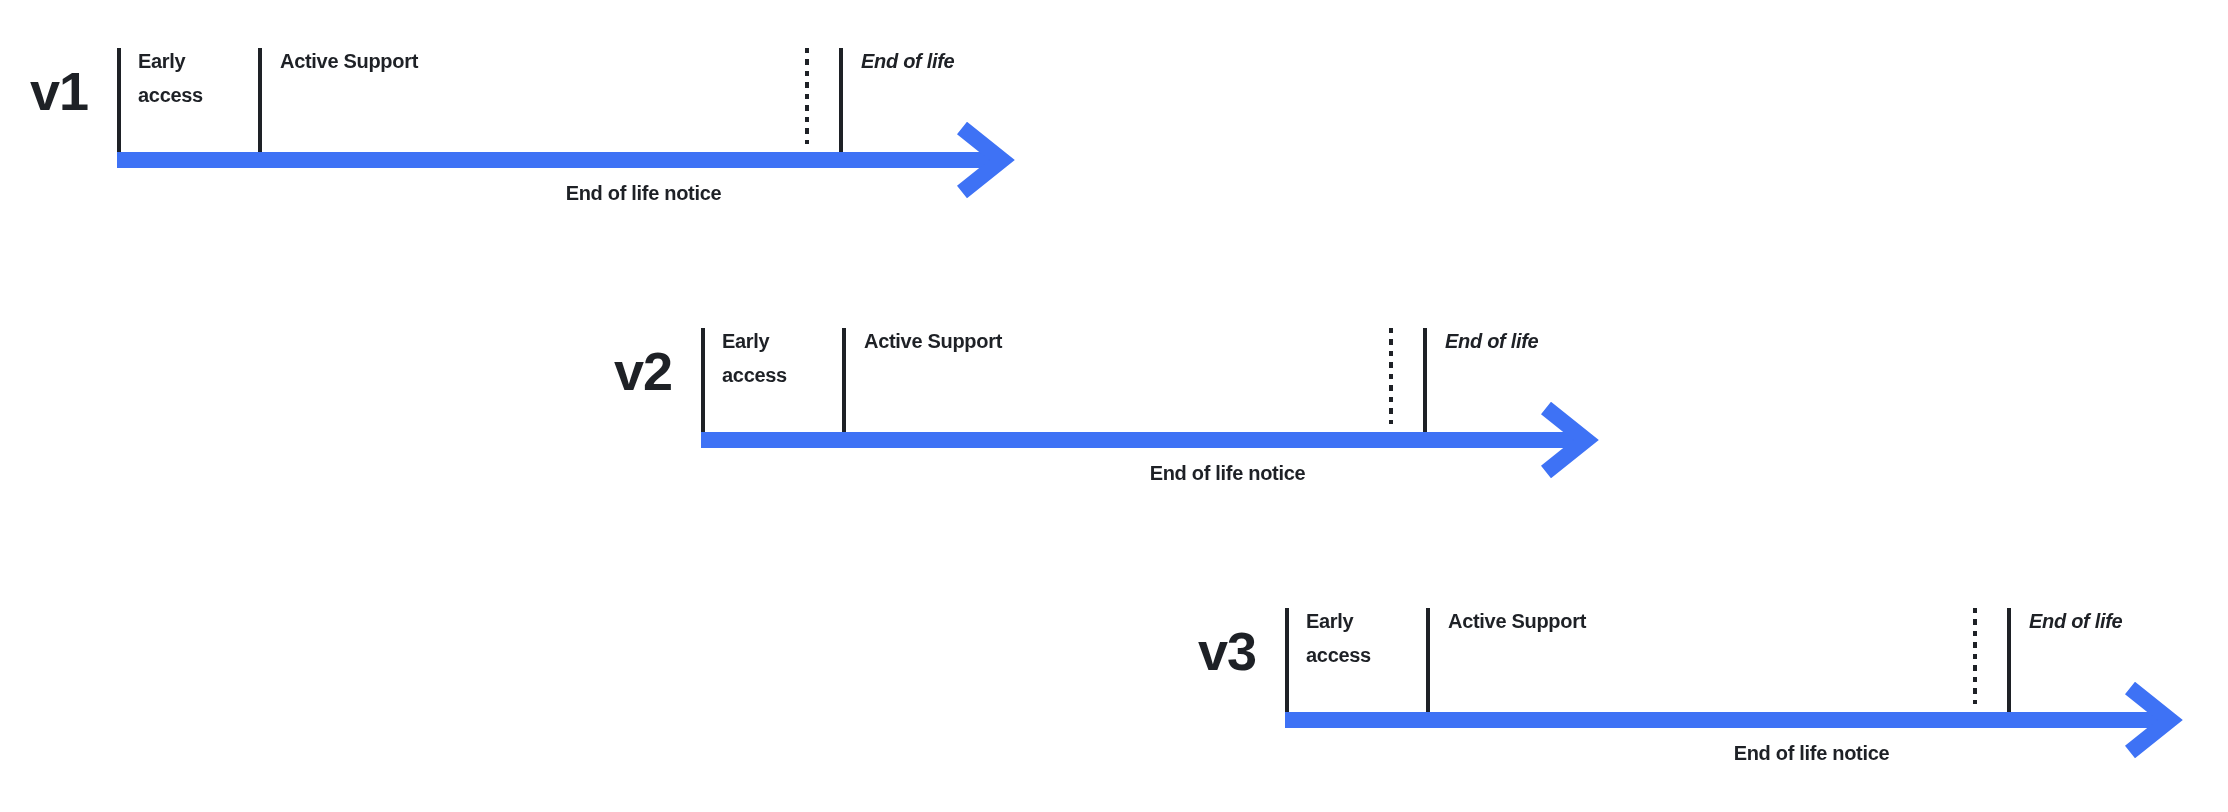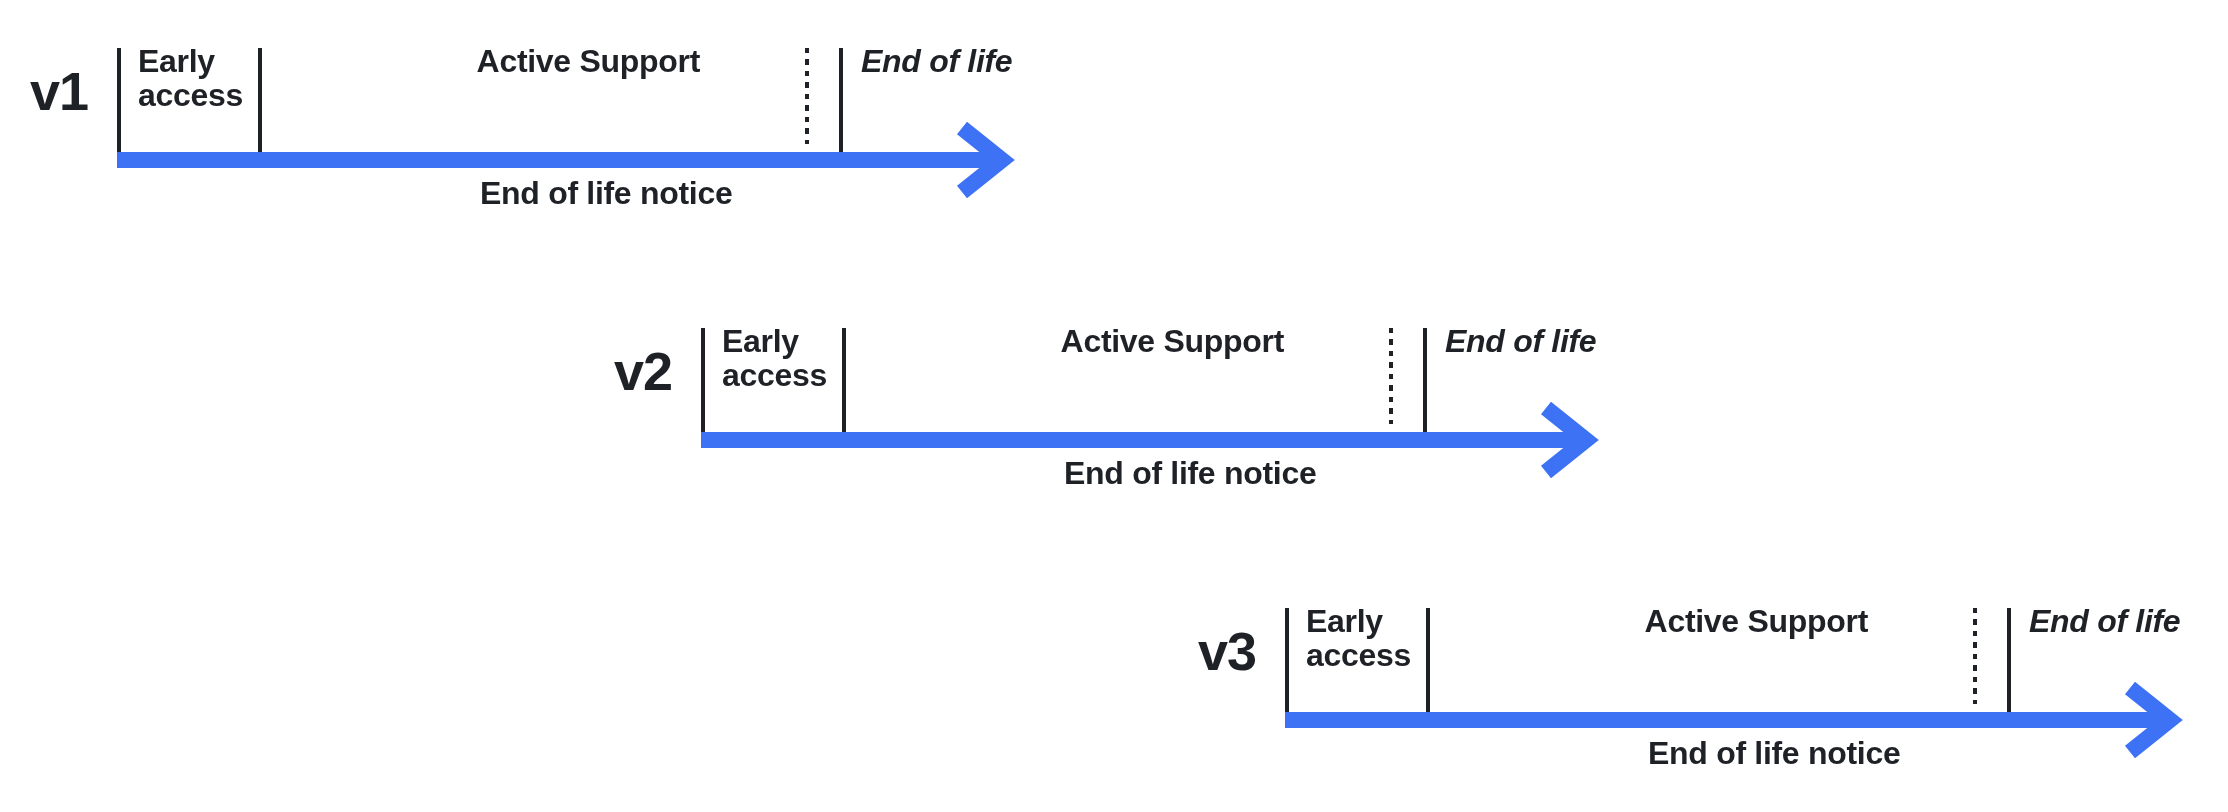--- a/index.html
+++ b/index.html
@@ -58,29 +58,29 @@
     width: 4px;
     height: 96px;
     background: repeating-linear-gradient(
       to bottom,
       var(--ink) 0 5.5px,
       transparent 5.5px 11.5px
     );
   }
   .label {
     position: absolute;
-    font-size: 32px;
+    font-size: 20px;
     line-height: 34px;
     letter-spacing: -0.3px;
     color: var(--ink);
   }
   .early  { left: 138px; top: 44px; width: 112px; }
-  .active { left: 280px; top: 44px; width: 420px; white-space: nowrap; text-align: right; }
+  .active { left: 280px; top: 44px; width: 420px; white-space: nowrap; }
   .eol    { left: 861px; top: 44px; width: 196px; white-space: nowrap; font-style: italic; }
-  .notice { left: 480px; top: 176px; width: 327px; text-align: left; white-space: nowrap; }
+  .notice { left: 480px; top: 176px; width: 327px; text-align: center; white-space: nowrap; }
 
   .arrow {
     position: absolute;
     left: 117px;
     top: 120px;
     width: 910px;
     height: 80px;
     display: block;
   }
   .arrow rect { fill: var(--arrow); }

